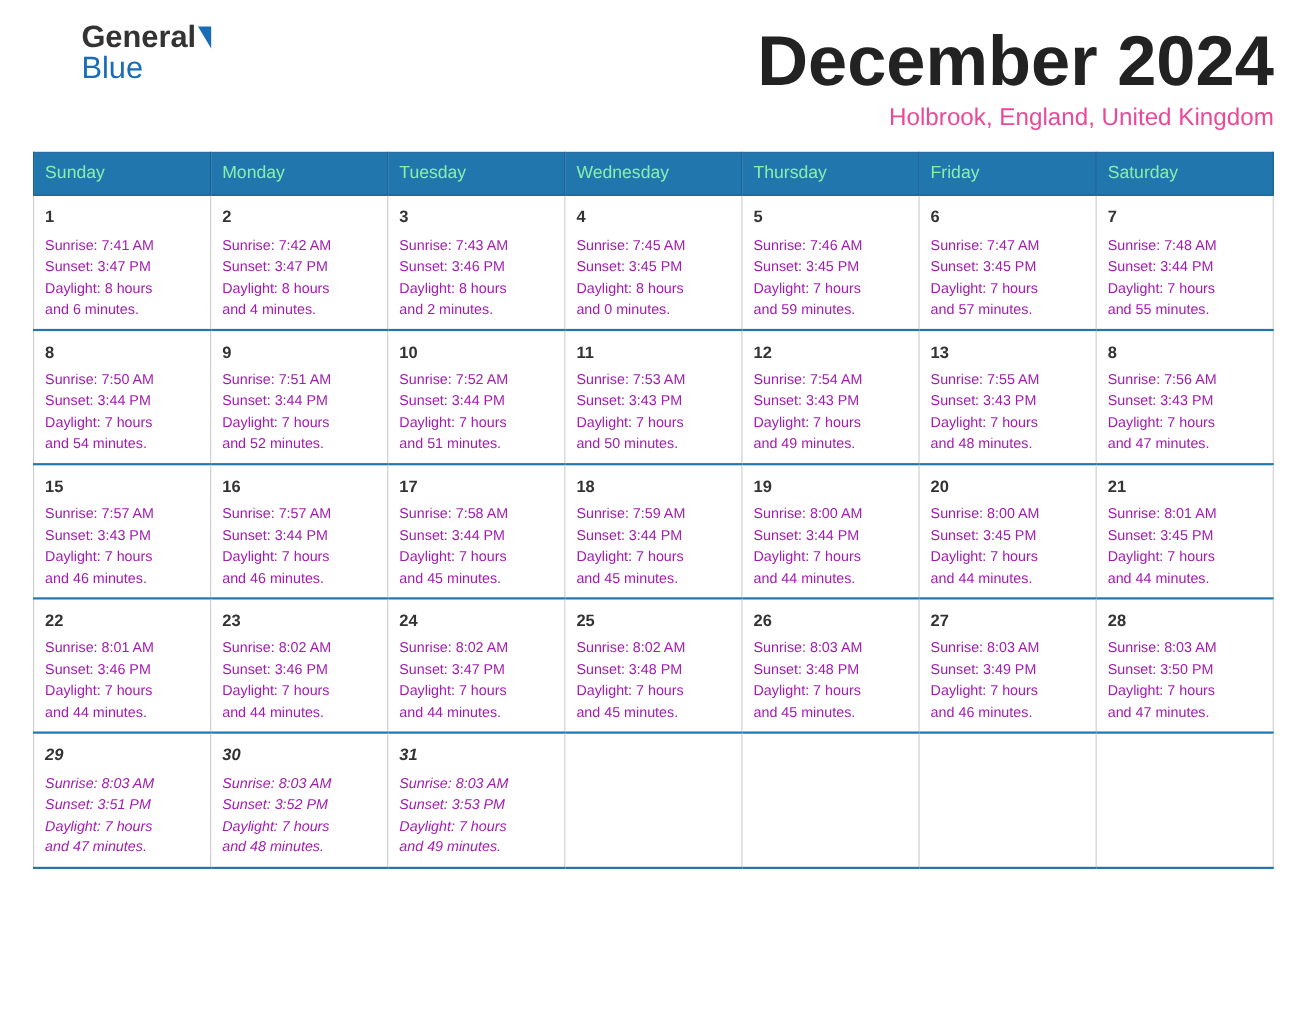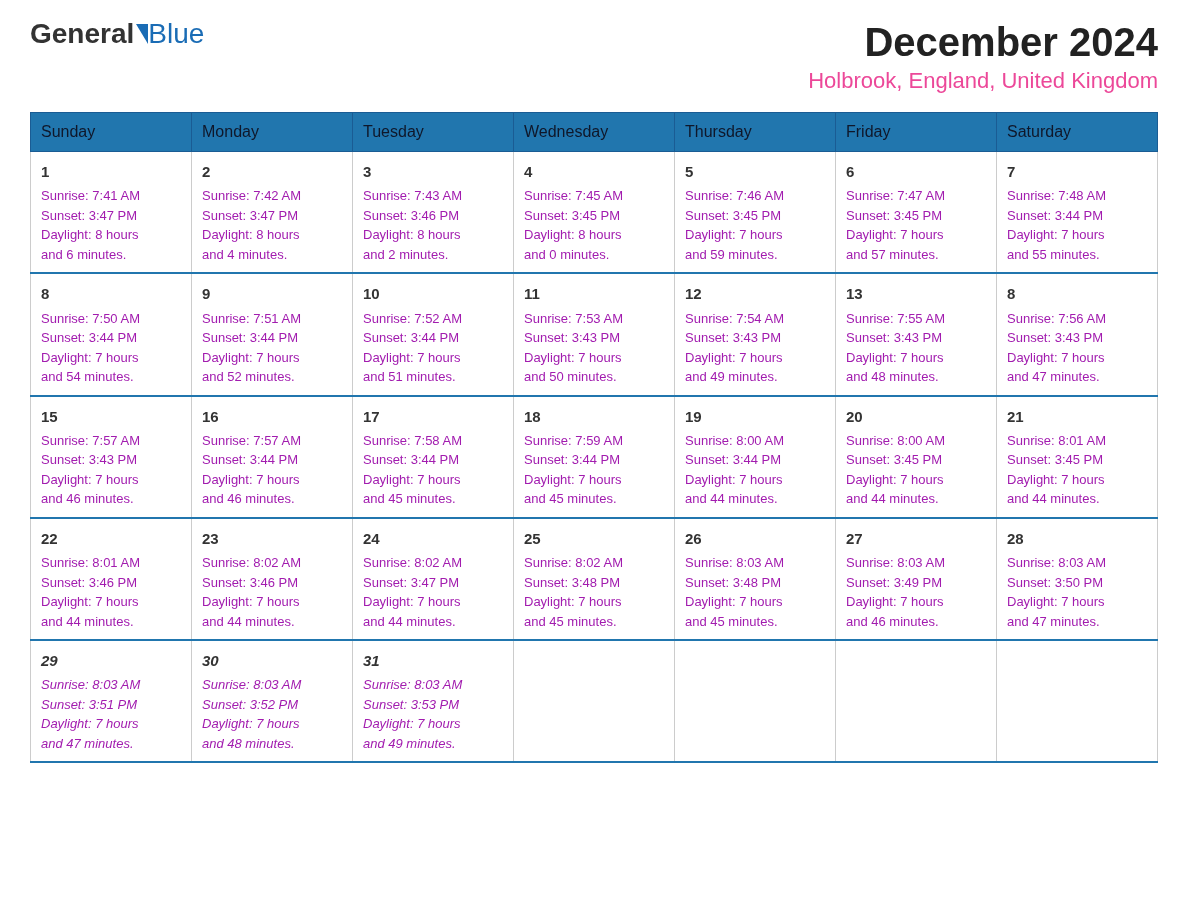--- a/index.html
+++ b/index.html
@@ -11,22 +11,23 @@
       padding: 20px 30px;
     }
     .header {
       display: flex;
       justify-content: space-between;
       align-items: flex-start;
       margin-bottom: 18px;
     }
     .logo {
       display: flex;
-      flex-direction: row;
+      flex-direction: column;
       align-items: flex-start;
+      margin-left: 44px;
     }
     .logo-general {
       font-size: 28px;
       font-weight: bold;
       color: #333;
       line-height: 1;
     }
     .logo-blue {
       font-size: 28px;
       font-weight: normal;
@@ -44,38 +45,38 @@
       vertical-align: middle;
     }
     .logo-line {
       display: flex;
       align-items: center;
     }
     .title-section {
       text-align: right;
     }
     .month-title {
-      font-size: 40px;
+      font-size: 64px;
       font-weight: bold;
       color: #222;
       line-height: 1.1;
     }
     .location {
       font-size: 22px;
       color: #ec4899;
       margin-top: 4px;
     }
     table {
       width: 100%;
       border-collapse: collapse;
       table-layout: fixed;
     }
     thead th {
       background-color: #2176ae;
-      color: #0f172a;
+      color: #86efac;
       font-size: 16px;
       font-weight: normal;
       padding: 10px 10px;
       text-align: left;
       border: 1px solid #1a5c94;
     }
     tbody td {
       vertical-align: top;
       padding: 8px 10px;
       border: 1px solid #ccc;

